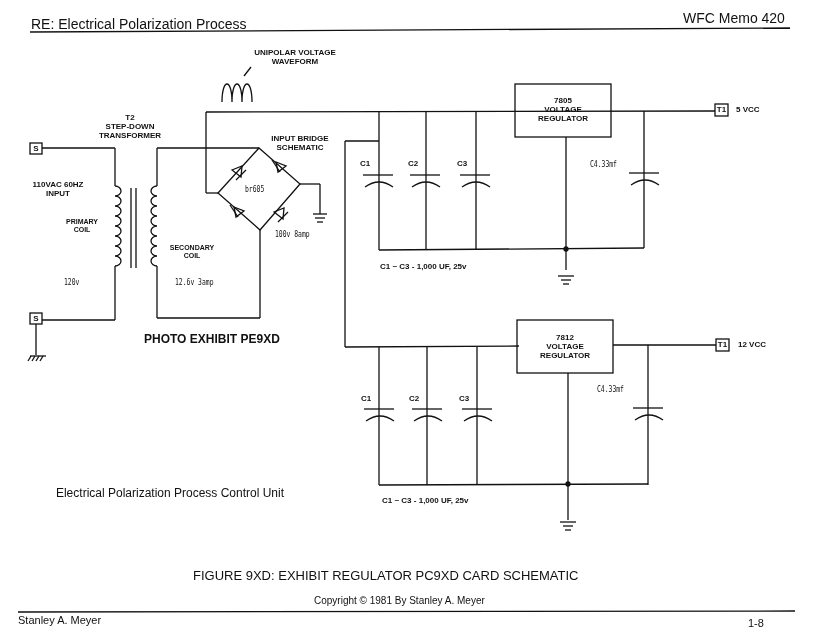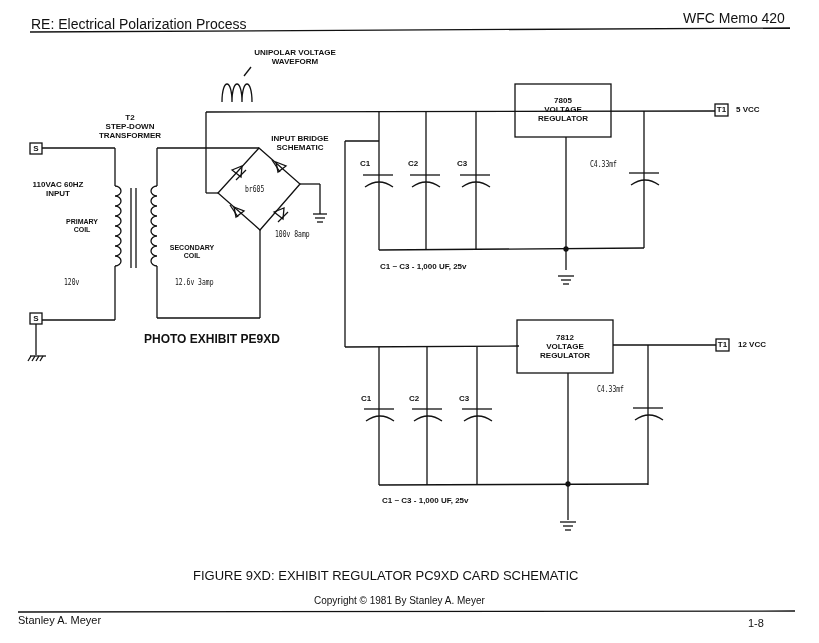--- a/index.html
+++ b/index.html
@@ -205,19 +205,20 @@
 </div>
 <div class="abs lbl" style="left:716px;top:340px;width:13px;">T1</div>
 <div class="abs lbl" style="left:738px;top:340px;">12 VCC</div>
 <div class="abs lbl" style="left:361px;top:394px;">C1</div>
 <div class="abs lbl" style="left:409px;top:394px;">C2</div>
 <div class="abs lbl" style="left:459px;top:394px;">C3</div>
 <div class="abs hand" style="left:597px;top:385px;">C4.33mf</div>
 <div class="abs lbl" style="left:382px;top:496px;">C1 ~ C3 - 1,000 UF, 25v</div>
 
 <div class="abs cap" style="left:45px;top:486px;width:250px;">
+  <div>Electrical Polarization Process Control Unit</div>
 </div>
 
 <div class="abs fig" style="left:193px;top:568px;">FIGURE 9XD: EXHIBIT REGULATOR PC9XD CARD SCHEMATIC</div>
 <div class="abs copy" style="left:314px;top:595px;">Copyright © 1981 By Stanley A. Meyer</div>
 
 <div class="abs" style="left:18px;top:614px;font-size:11px;">Stanley A. Meyer</div>
 <div class="abs" style="left:748px;top:617px;font-size:11px;">1-8</div>
 
 </body></html>

